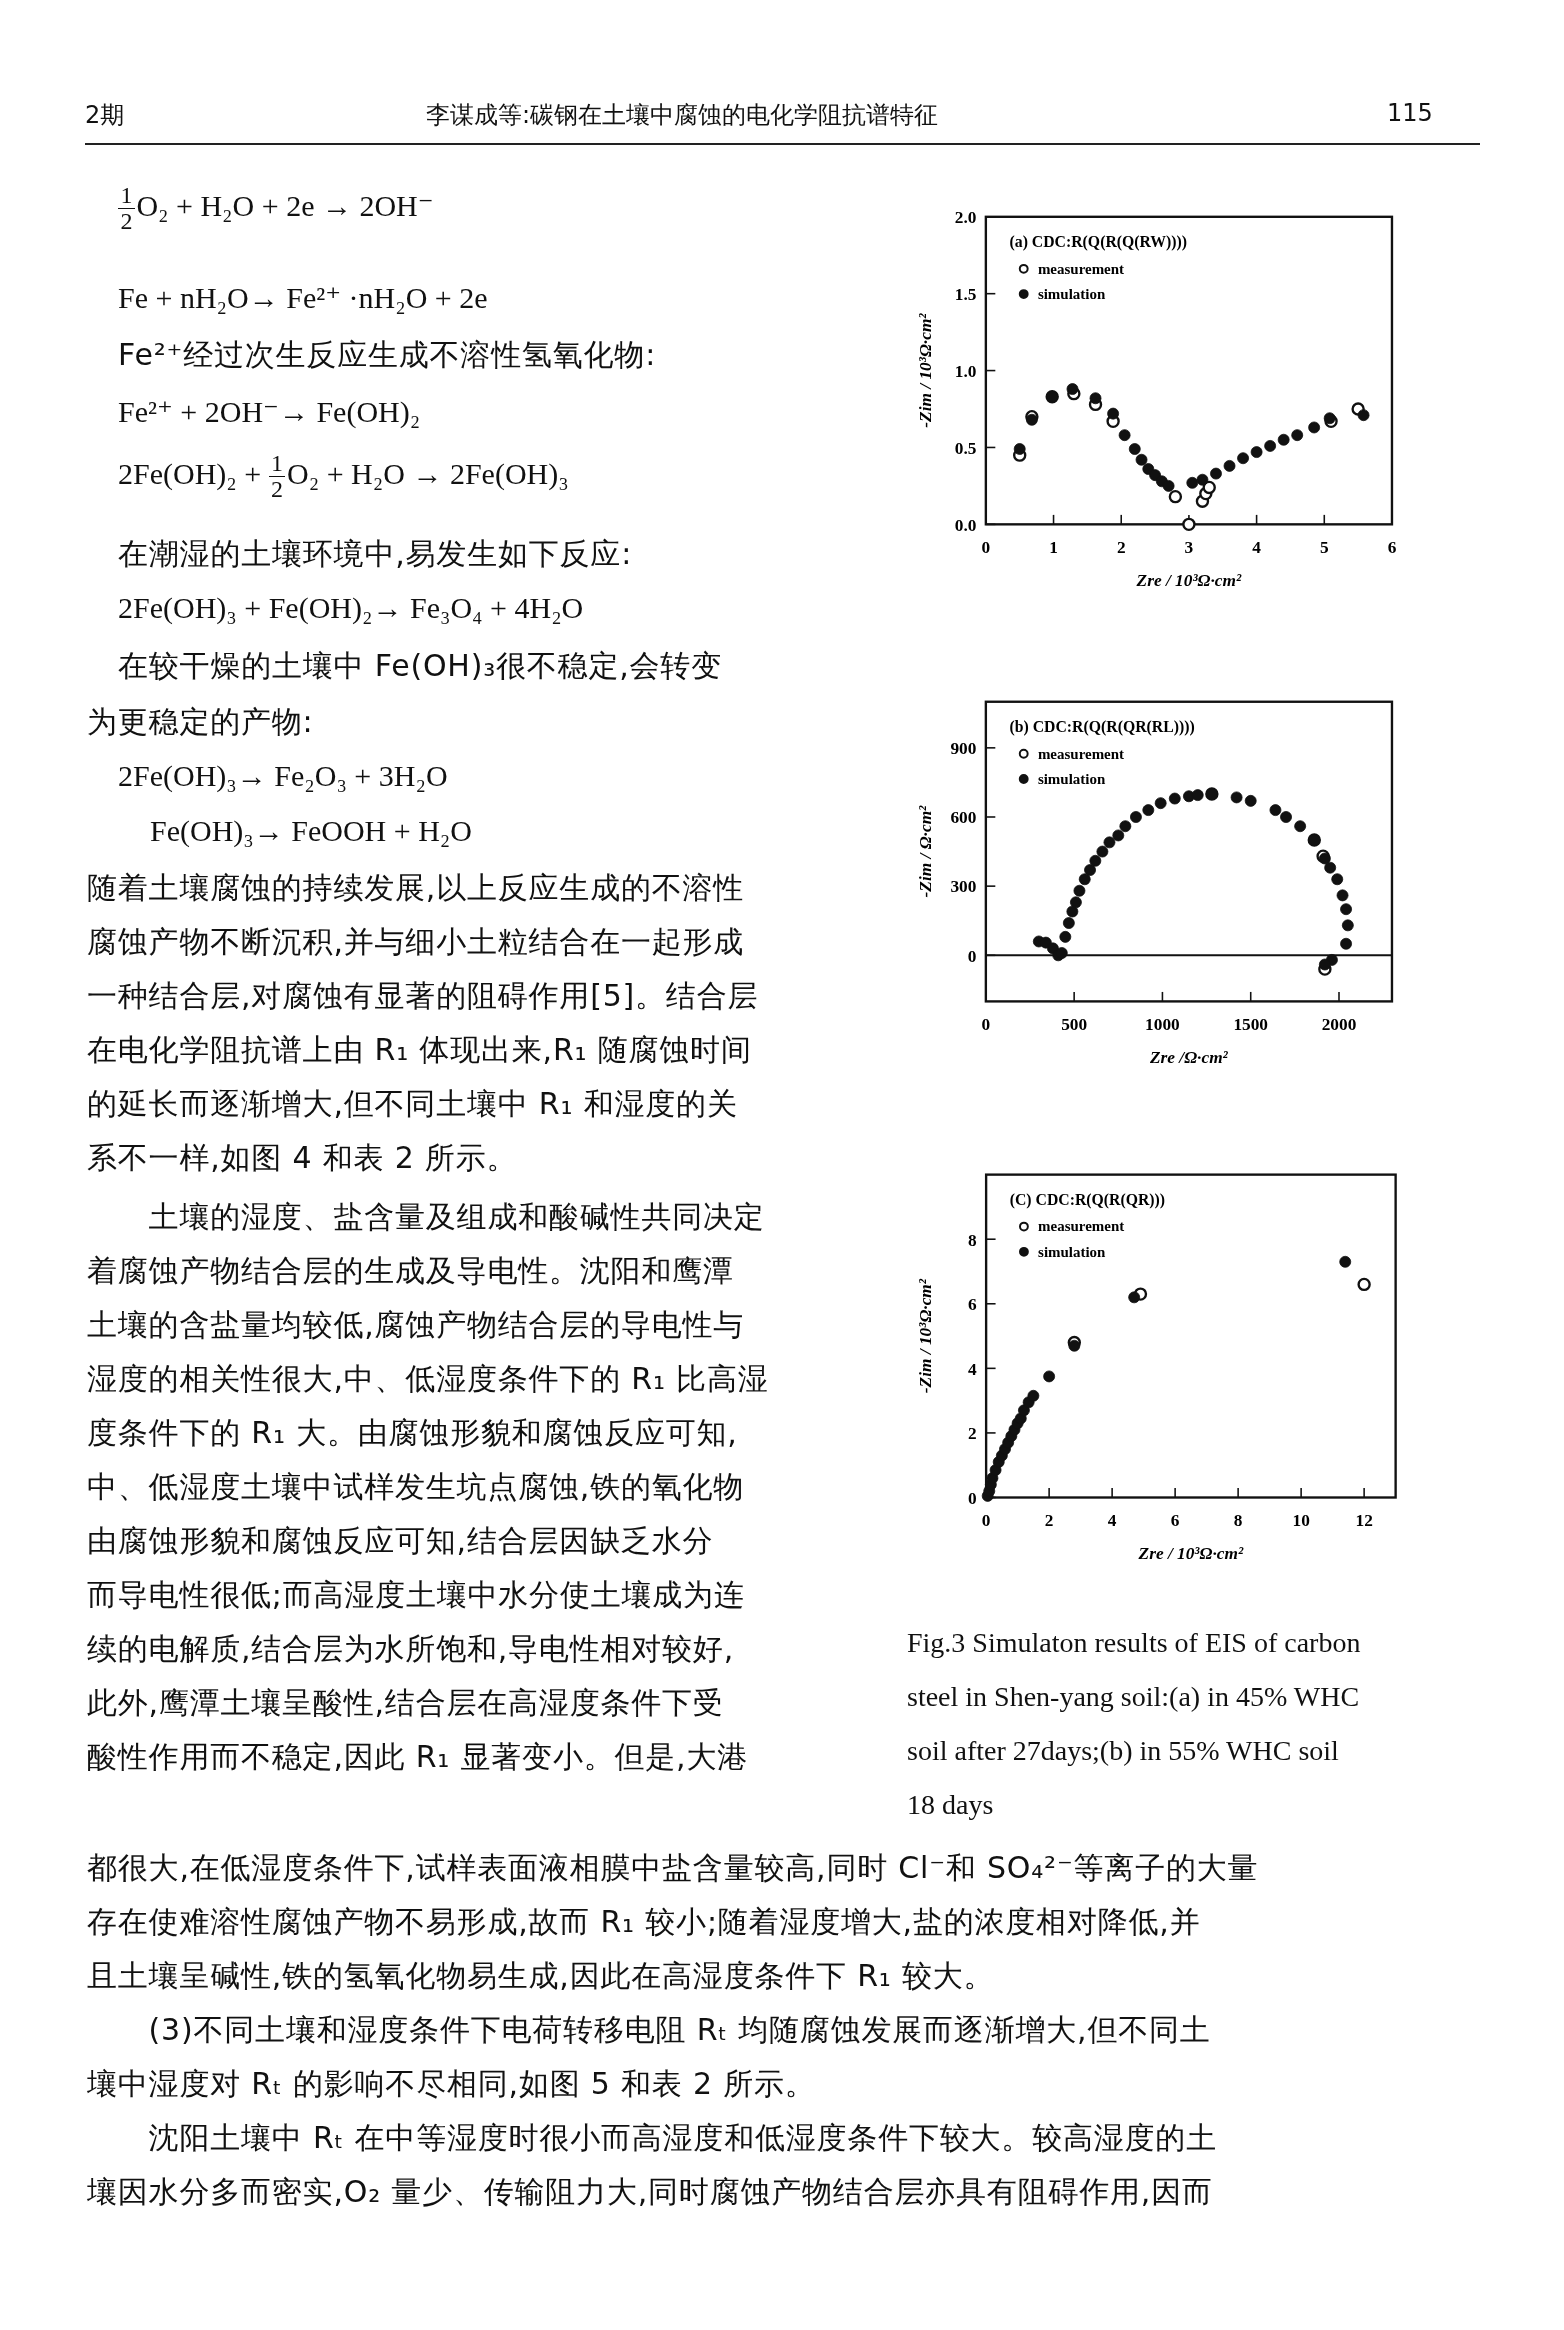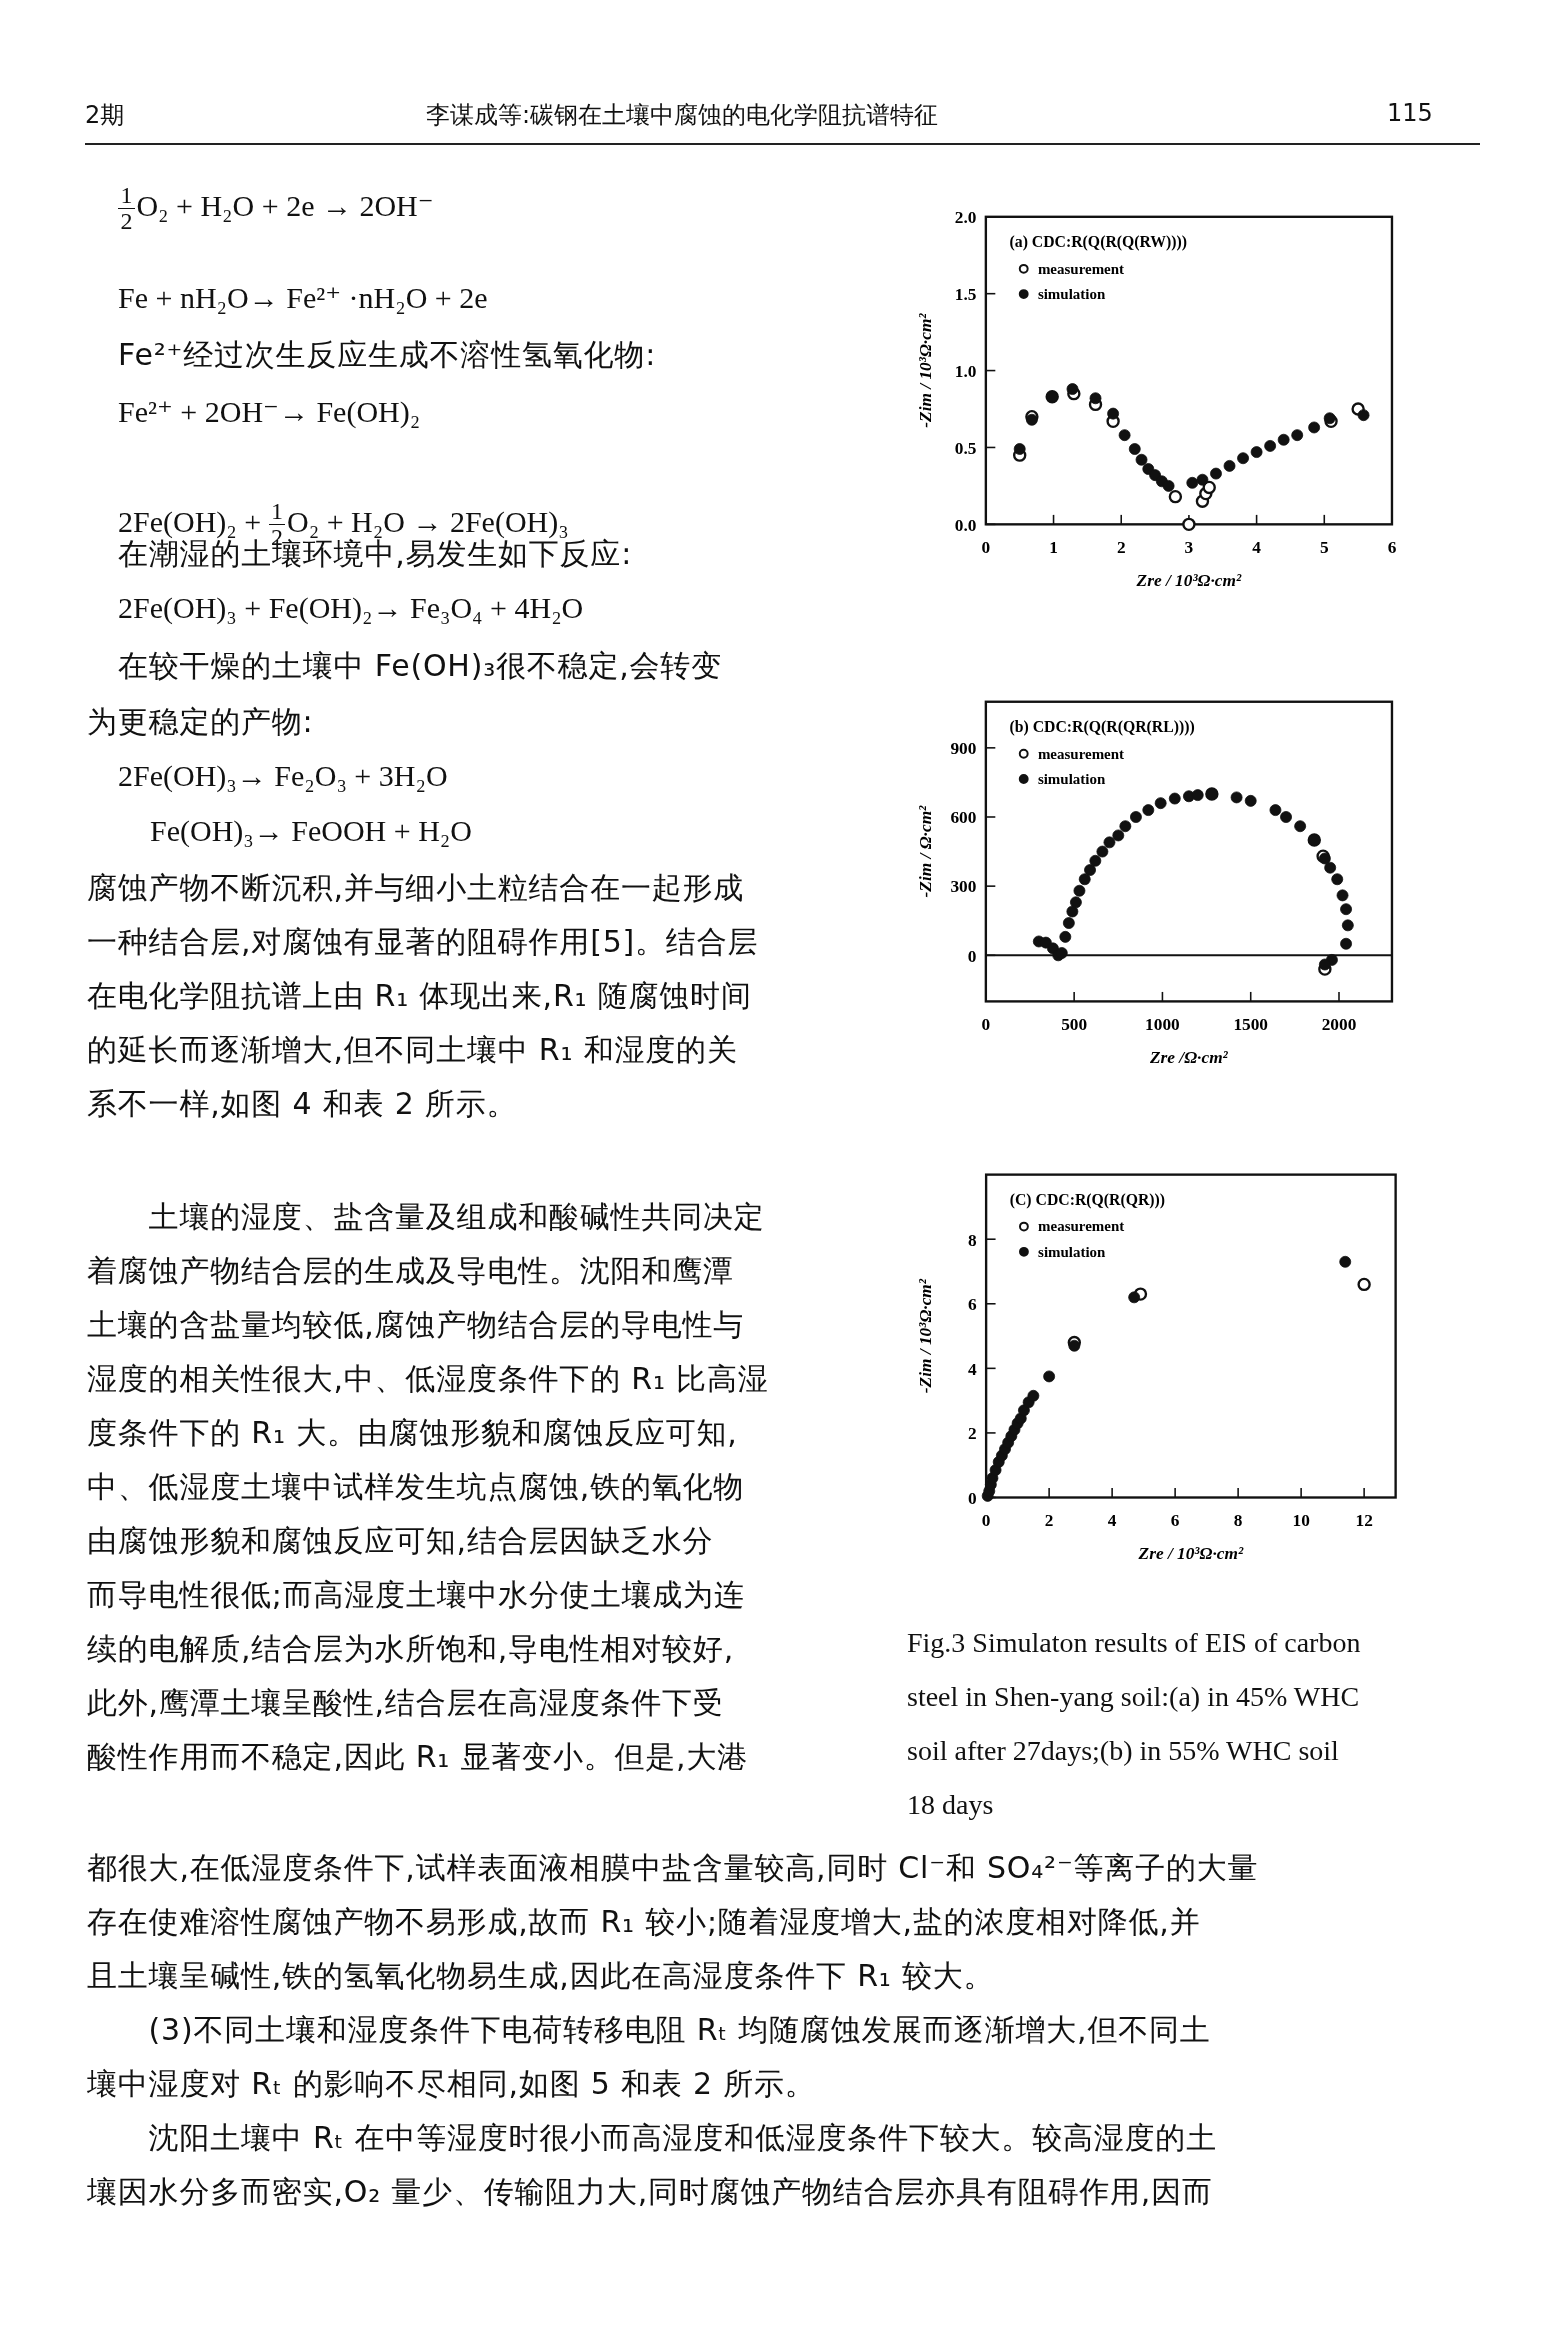--- a/index.html
+++ b/index.html
@@ -40,31 +40,32 @@
   <span class="page">115</span>
 </div>
 <div class="hdr-rule"></div>
 
 <div class="eq" style="top:183px;">
   <span class="frac"><span class="n">1</span><span class="d">2</span></span><span>O₂ +  H₂O  +  2e → 2OH⁻</span>
 </div>
 <div class="eq" style="top:280px;">Fe  +  nH₂O→ Fe²⁺ ·nH₂O  +  2e</div>
 <div class="zh" style="left:118px;top:335px;">Fe²⁺经过次生反应生成不溶性氢氧化物:</div>
 <div class="eq" style="top:394px;">Fe²⁺ + 2OH⁻→ Fe(OH)₂</div>
-<div class="eq" style="top:451px;margin-top:48px;">
+<div class="eq" style="top:451px;">
   <span>2Fe(OH)₂ + </span><span class="frac"><span class="n">1</span><span class="d">2</span></span><span>O₂ +  H₂O → 2Fe(OH)₃</span>
 </div>
 <div class="zh" style="left:118px;top:534px;">在潮湿的土壤环境中,易发生如下反应:</div>
 <div class="eq" style="top:591px;">2Fe(OH)₃ +  Fe(OH)₂→ Fe₃O₄ +  4H₂O</div>
 <div class="zh" style="left:118px;top:646px;">在较干燥的土壤中 Fe(OH)₃很不稳定,会转变</div>
 <div class="zh" style="left:87px;top:702px;text-align:center;">为更稳定的产物:</div>
 <div class="eq" style="top:759px;">2Fe(OH)₃→ Fe₂O₃ +  3H₂O</div>
 <div class="eq" style="top:814px;margin-left:32px;">Fe(OH)₃→ FeOOH  +  H₂O</div>
 
 <div class="para" style="top:861px;width:796px;">
+  <p>随着土壤腐蚀的持续发展,以上反应生成的不溶性</p>
   <p>腐蚀产物不断沉积,并与细小土粒结合在一起形成</p>
   <p>一种结合层,对腐蚀有显著的阻碍作用[5]。结合层</p>
   <p>在电化学阻抗谱上由 R₁ 体现出来,R₁ 随腐蚀时间</p>
   <p>的延长而逐渐增大,但不同土壤中 R₁ 和湿度的关</p>
   <p>系不一样,如图 4 和表 2 所示。</p>
 </div>
 
 <div class="para" style="top:1190px;width:796px;">
   <p>　　土壤的湿度、盐含量及组成和酸碱性共同决定</p>
   <p>着腐蚀产物结合层的生成及导电性。沈阳和鹰潭</p>

